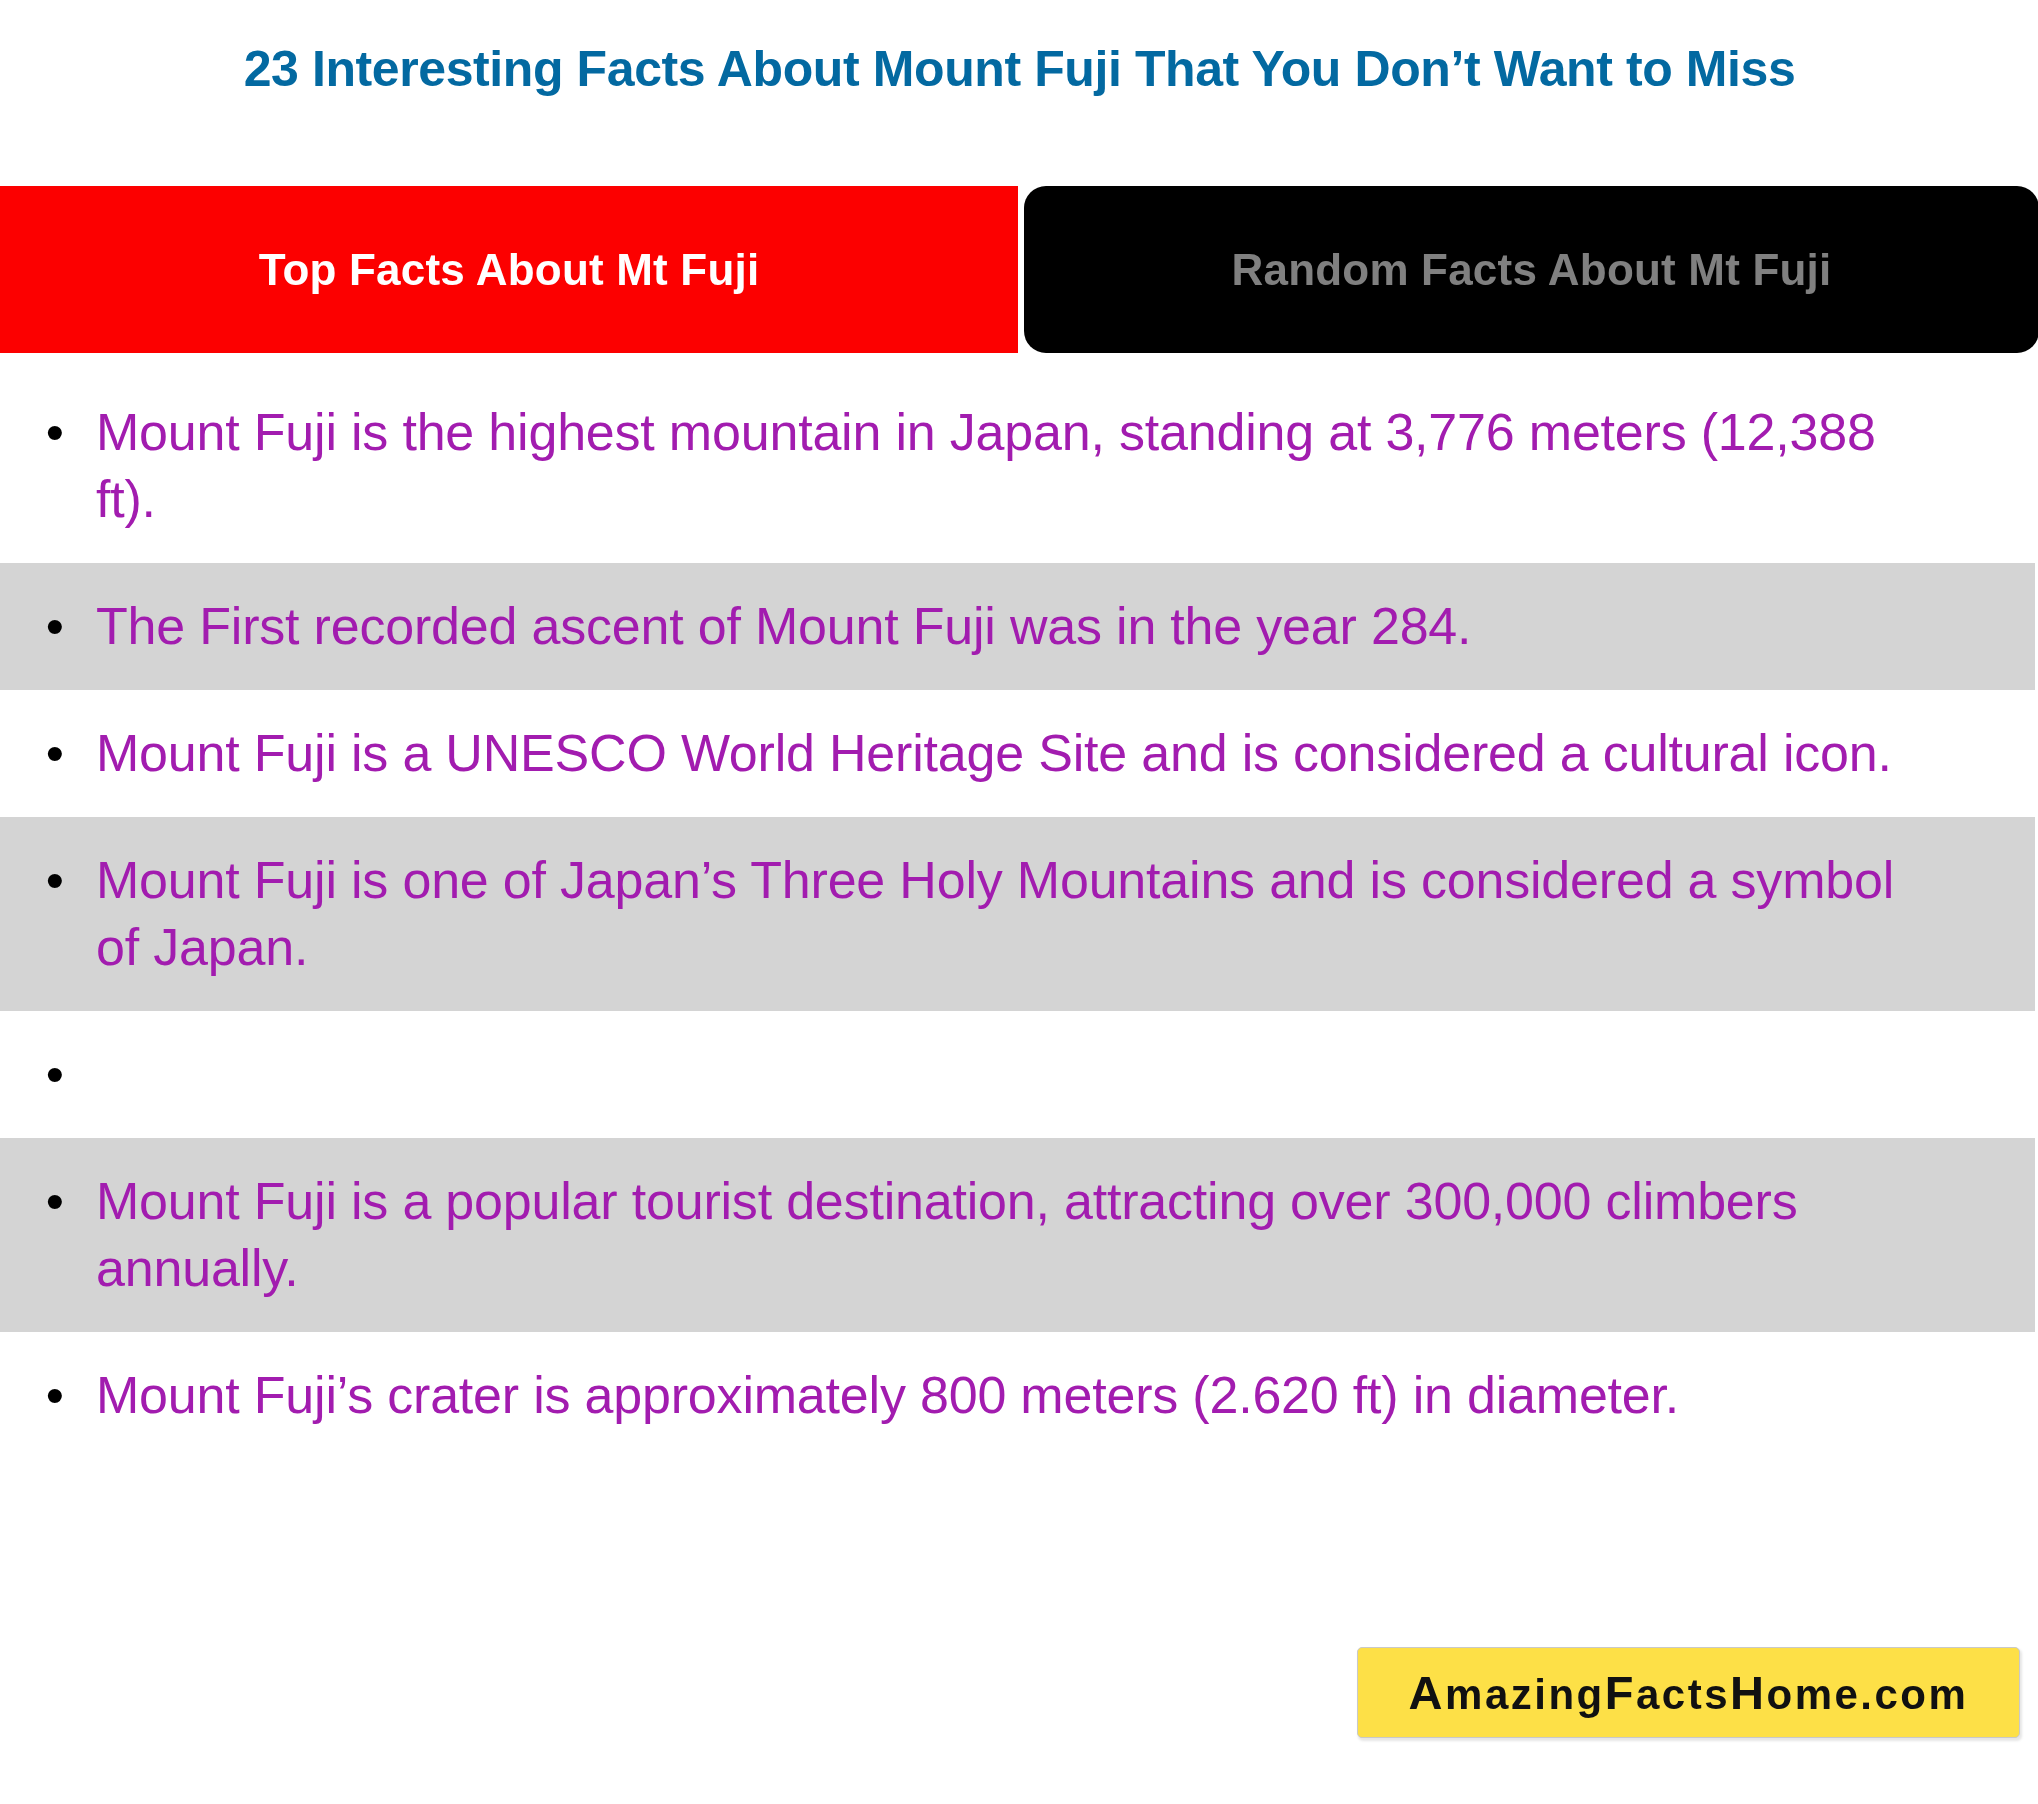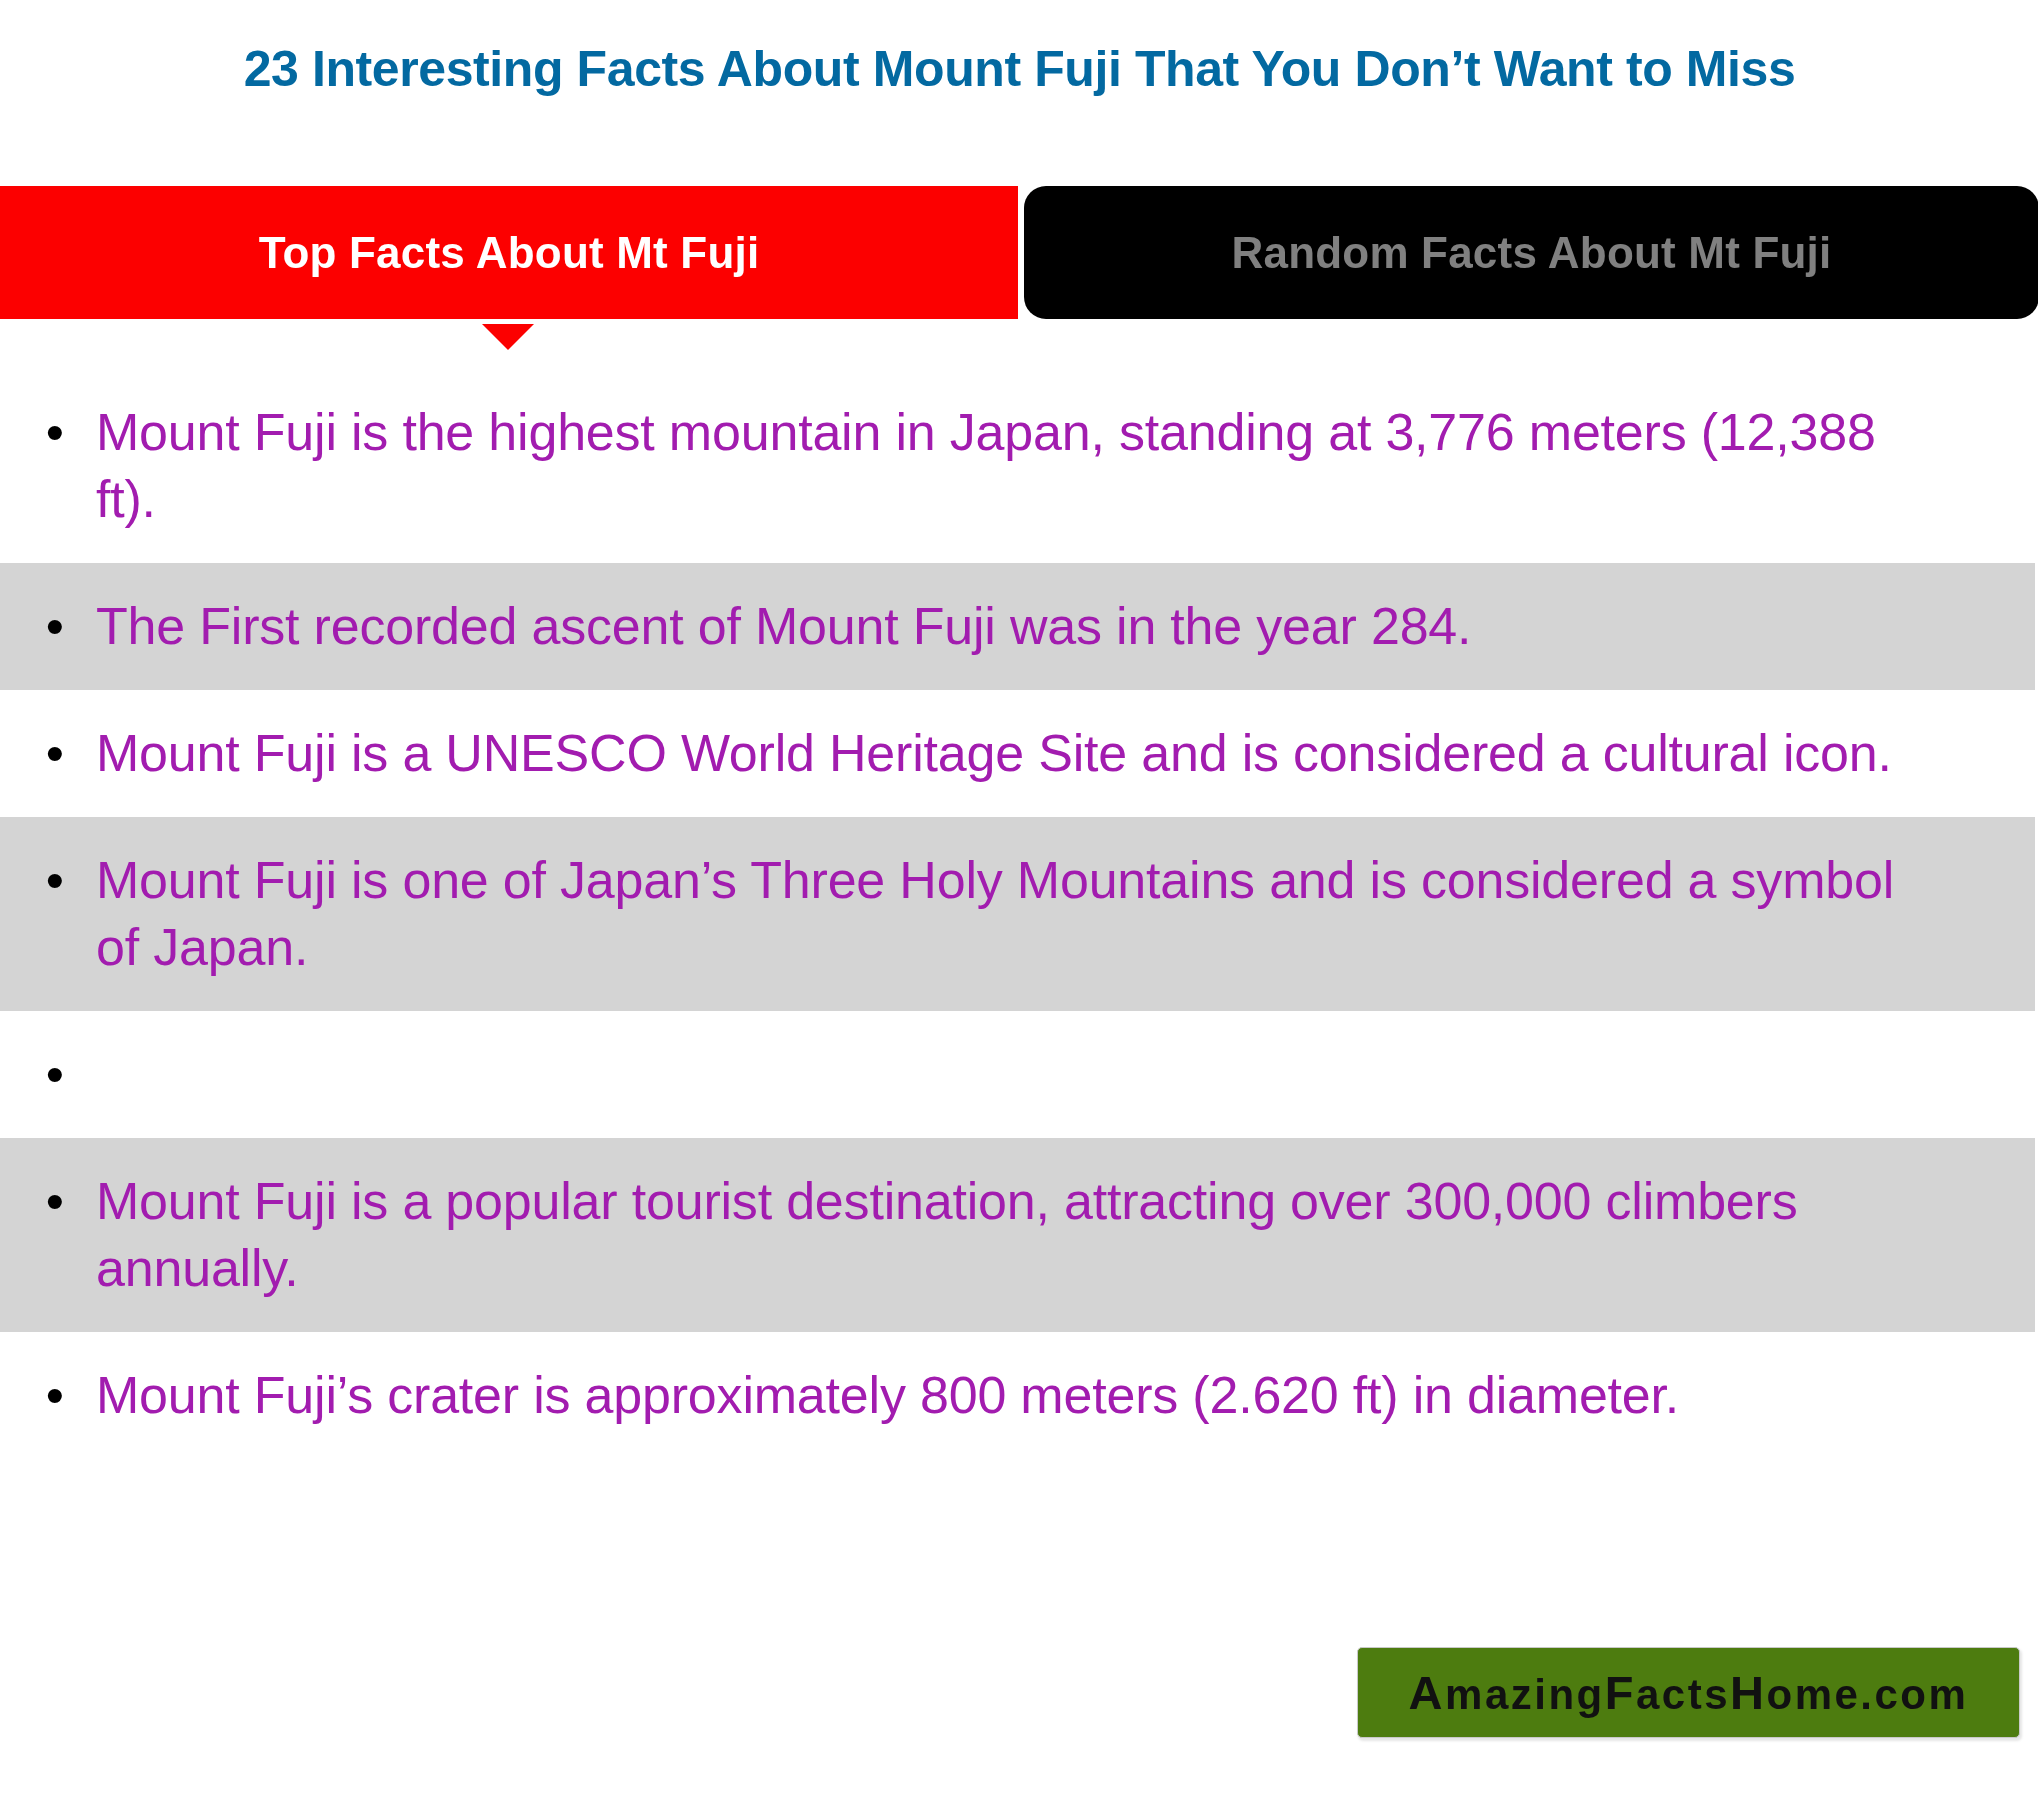--- a/index.html
+++ b/index.html
@@ -36,21 +36,21 @@
   #tab-bar {
     position: absolute;
     left: 0;
     top: 186px;
     width: 2039px;
     height: 138px;
   }
   .tab {
     position: absolute;
     top: 0;
-    height: 133px;
+    height: 167px;
     display: flex;
     align-items: center;
     justify-content: center;
     font-family: "Liberation Sans", sans-serif;
     font-weight: bold;
     font-size: 44px;
     letter-spacing: 0.2px;
     white-space: nowrap;
     box-sizing: border-box;
     cursor: pointer;
@@ -122,21 +122,21 @@
     letter-spacing: -0.2px;
   }
 
   
   #watermark {
     position: absolute;
     left: 1357px;
     top: 1647px;
     width: 663px;
     height: 91px;
-    background: #4d7c0f;
+    background: #fde047;
     border: 1.7px solid #c9c9c9;
     border-radius: 5px;
     box-shadow: 1.7px 2.5px 2.5px rgba(0,0,0,0.10);
     display: flex;
     align-items: center;
     justify-content: center;
     box-sizing: border-box;
   }
   #watermark-text {
     font-family: "Liberation Sans Narrow", "Liberation Sans", sans-serif;

